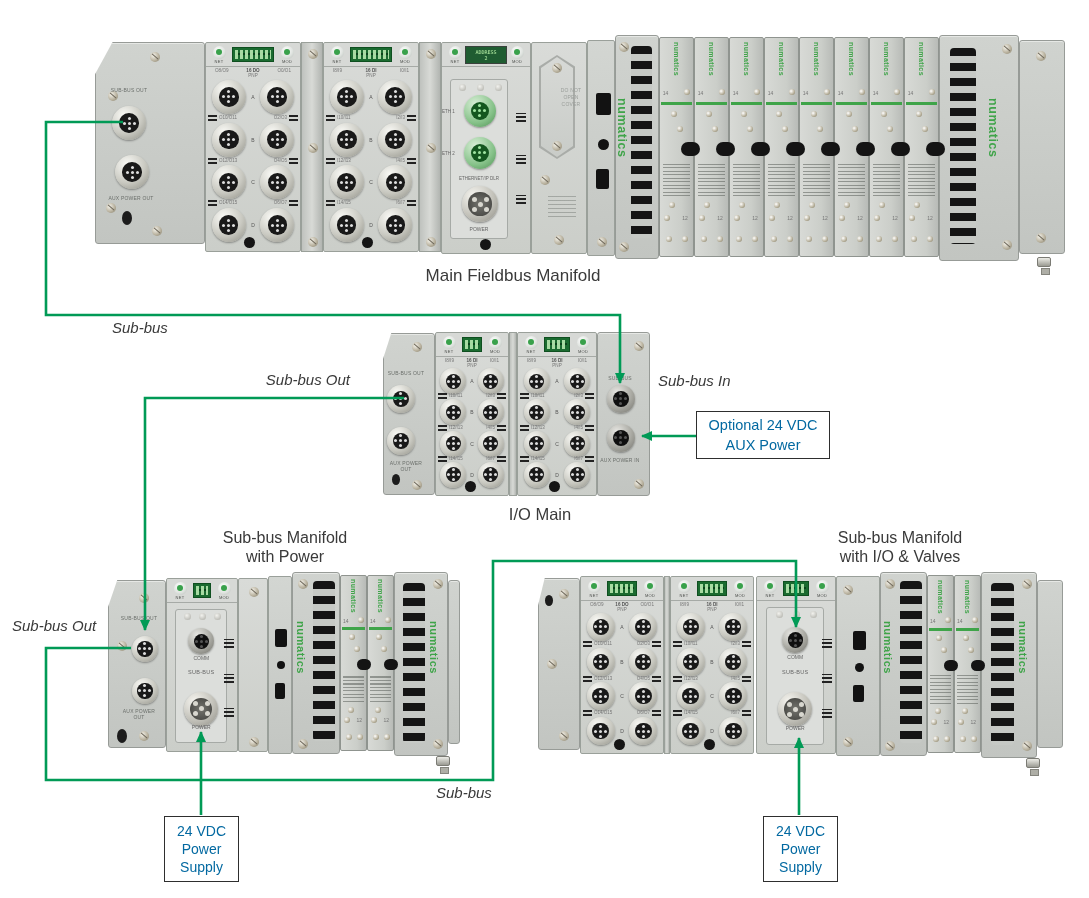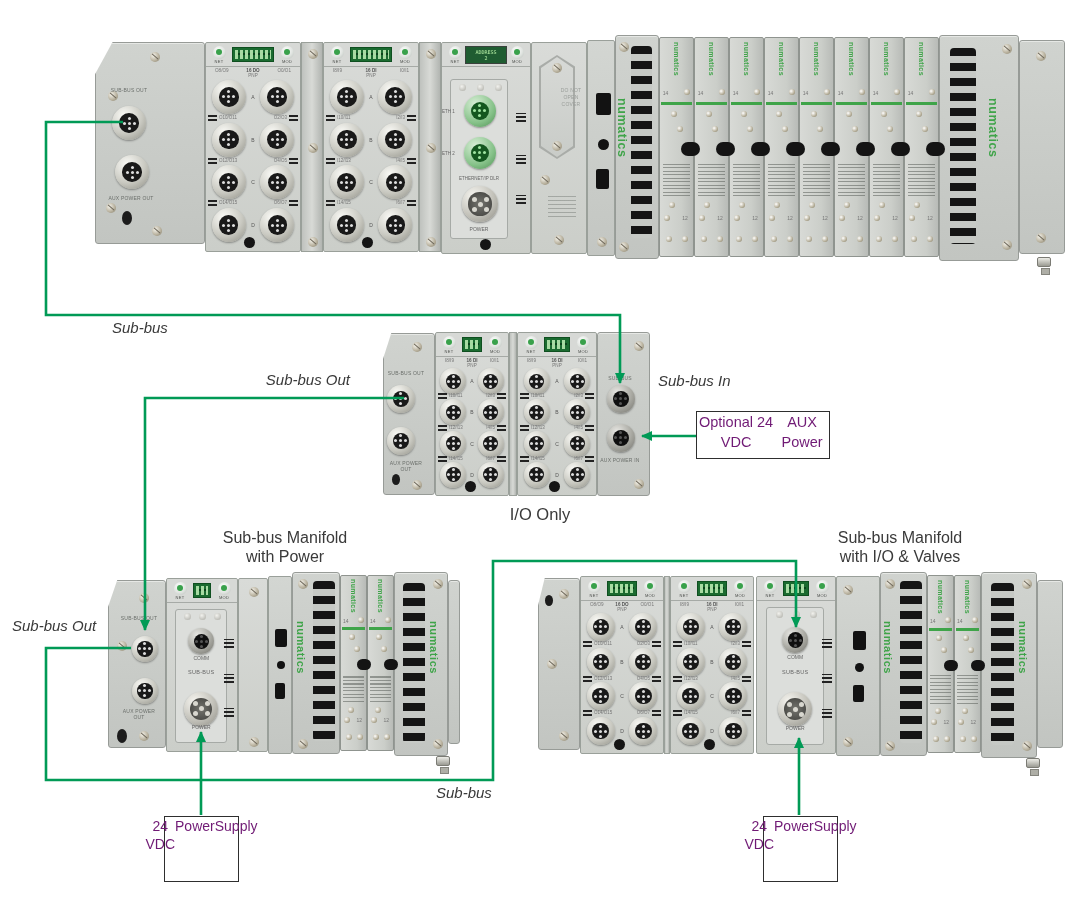--- a/index.html
+++ b/index.html
@@ -4,21 +4,21 @@
 <style>
   :root{--line:#019a56;--brand:#3fa449;--disp:#1b6b30;}
   *{margin:0;padding:0;box-sizing:border-box}
   body{font-family:"Liberation Sans",sans-serif;background:#fff}
   .stage{position:relative;width:1089px;height:898px;background:#fff;overflow:hidden}
 
   
   .title{position:absolute;color:#3a3a3a;text-align:center;font-size:17px;line-height:20px;z-index:30}
   .flabel{position:absolute;color:#3a3a3a;font-style:italic;font-size:15px;z-index:30}
   .callout{position:absolute;background:#fff;border:1.6px solid #2e2e2e;text-align:center;font-size:14.5px;
-           color:#701a75;display:flex;justify-content:center;line-height:20px;z-index:50}
+           color:#0369a1;display:flex;flex-direction:column;justify-content:center;line-height:20px;z-index:50}
 
   
   .unit{position:absolute}
   .plate{position:absolute;background:linear-gradient(#d0d3cf,#c2c5c1);border:1px solid #979b97;border-radius:3px;box-shadow:inset 0 1px 0 #e6e8e5}
   .slantL{clip-path:polygon(0 16%,16% 0,100% 0,100% 100%,0 100%)}
   .module{position:absolute;background:linear-gradient(#d9dbd8,#cbcec9);border:1px solid #9aa09a;border-radius:2px}
   .joiner{position:absolute;background:linear-gradient(90deg,#bfc2be,#d8dad6 50%,#b2b5b1);border:1px solid #9aa09a}
   .trans{position:absolute;background:linear-gradient(#d3d6d2,#c3c6c2);border:1px solid #9aa09a;border-radius:2px}
   .blk{position:absolute;background:#121212;border-radius:2px}
   .screw{position:absolute;width:10px;height:10px;border-radius:50%;background:radial-gradient(circle at 35% 35%,#f4f2ea,#bab3a0 55%,#837c66)}
@@ -988,21 +988,22 @@
       </marker>
     </defs>
     <polyline points="123,122 46,122 46,315 620,315 620,383" marker-end="url(#ar)"></polyline>
     <polyline points="404,398 145,398 145,630" marker-end="url(#ar)"></polyline>
     <polyline points="131,648 46,648 46,780 493,780 493,561 796,561 796,627" marker-end="url(#ar)"></polyline>
     <polyline points="201,815 201,732" marker-end="url(#ar)"></polyline>
     <polyline points="799,815 799,738" marker-end="url(#ar)"></polyline>
     <polyline points="696,436 642,436" marker-end="url(#ar)"></polyline>
   </svg>
 
-  <div class="title" style="left:455px;top:504px;width:170px;font-size:16.5px">I/O Only</div>
+  <div class="title" style="left:368px;top:266px;width:290px">Main Fieldbus Manifold</div>
+  <div class="title" style="left:455px;top:504px;width:170px;font-size:16.5px">I/O Main</div>
   <div class="title" style="left:185px;top:528px;width:200px;font-size:16px;line-height:19px">
     <span style="display:block">Sub-bus Manifold</span>
     <span style="display:block">with Power</span>
   </div>
   <div class="title" style="left:800px;top:528px;width:200px;font-size:16px;line-height:19px">
     <span style="display:block">Sub-bus Manifold</span>
     <span style="display:block">with I/O &amp; Valves</span>
   </div>
 
   <span class="flabel" style="left:112px;top:319px">Sub-bus</span>

